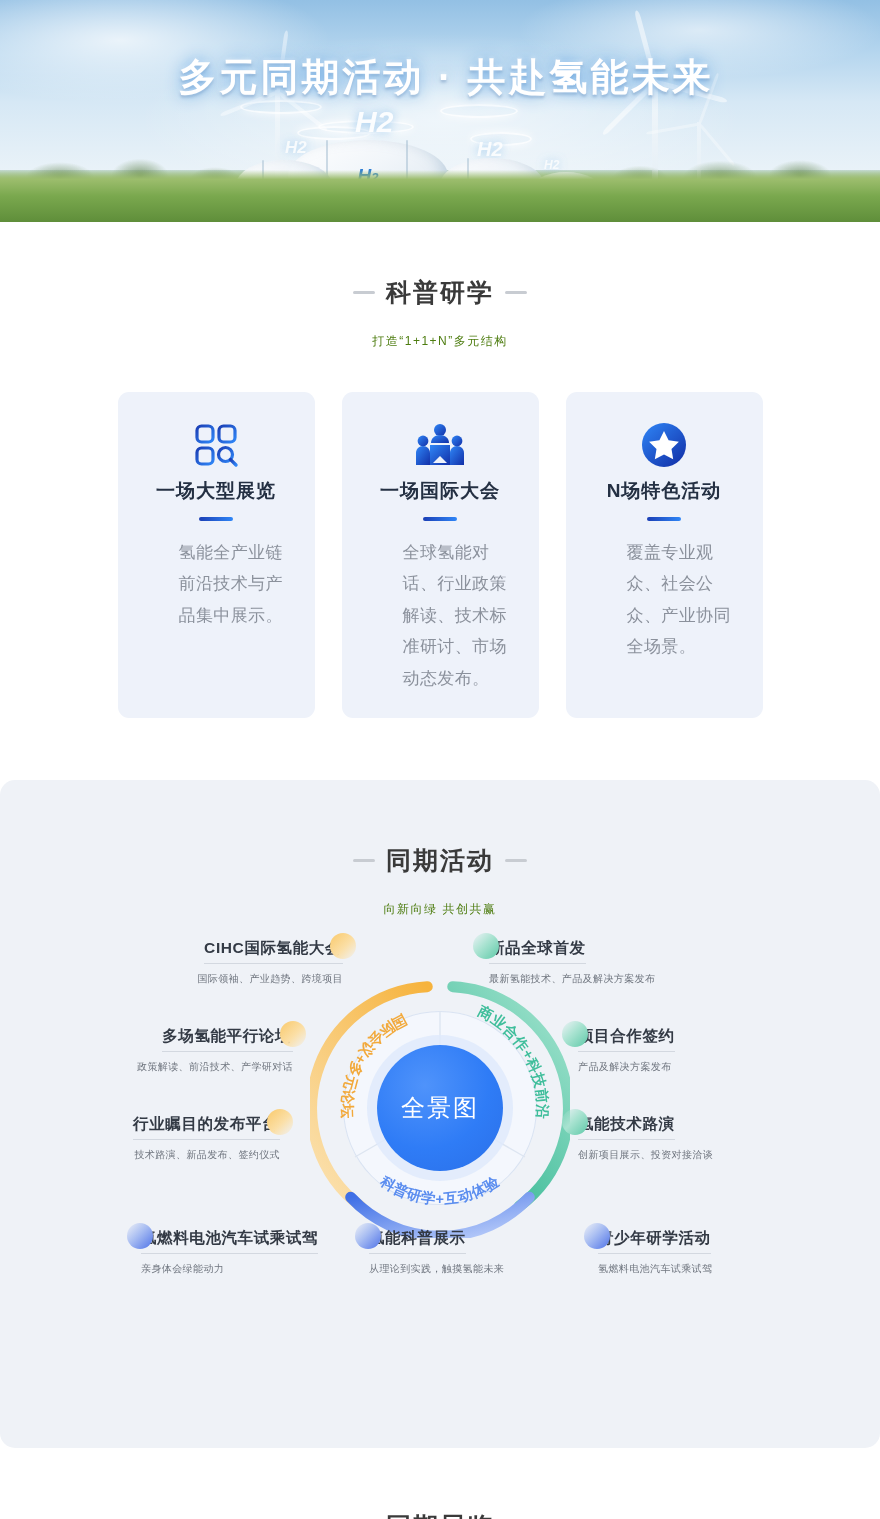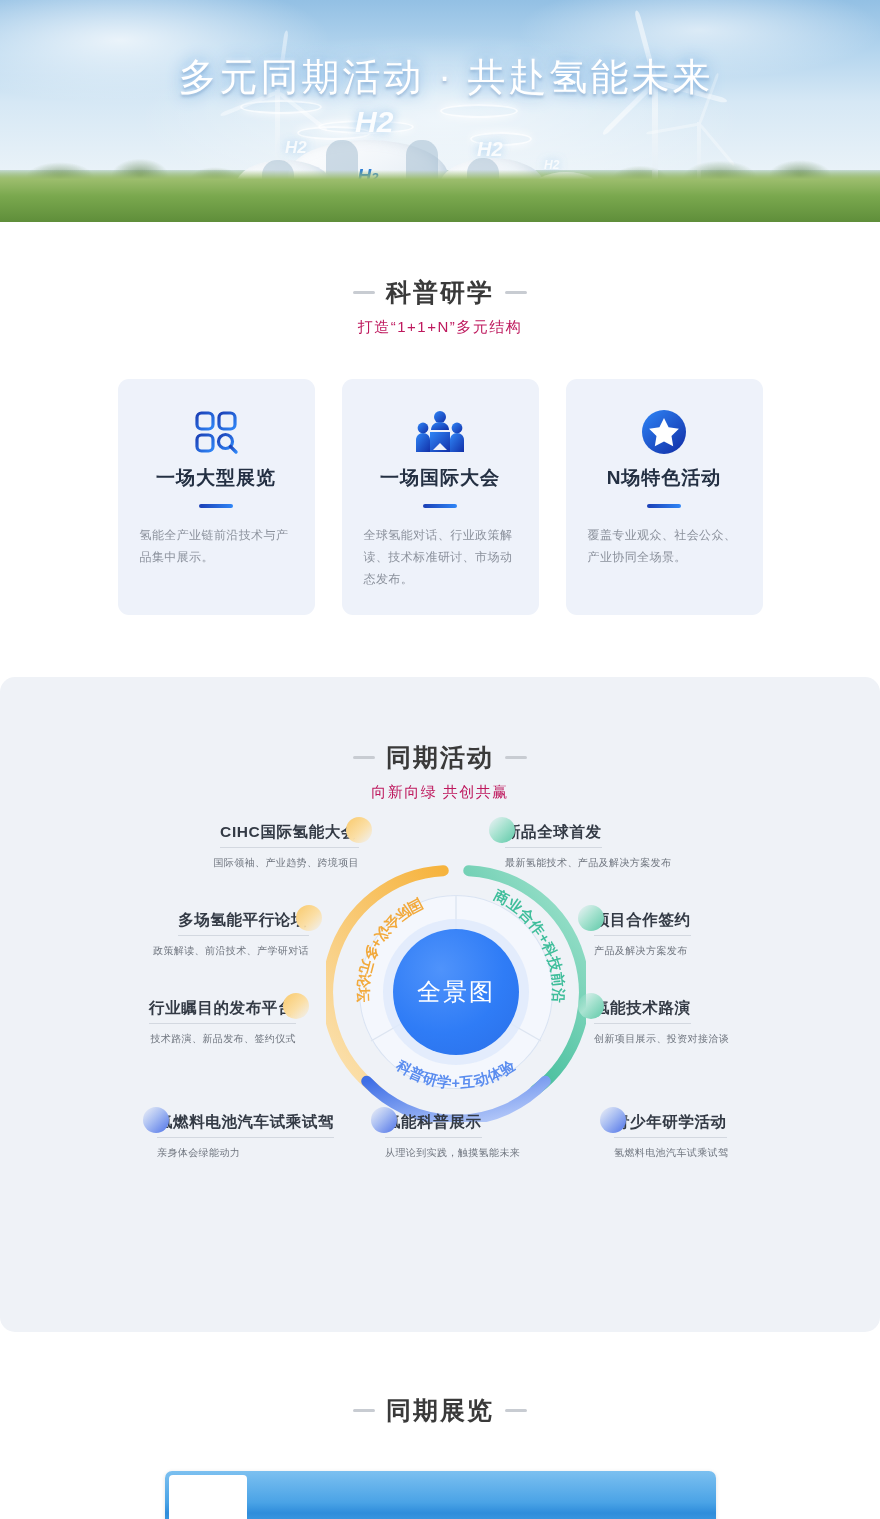--- a/index.html
+++ b/index.html
@@ -46,51 +46,51 @@
   .turbine .mast { position:absolute; background:linear-gradient(180deg,#ffffff,#dce9f2); }
   .turbine .blade { position:absolute; background:rgba(255,255,255,.85); border-radius:50%/10%; transform-origin: 50% 100%; }
   
   .tank { position:absolute; border-radius:50%; background:linear-gradient(150deg,#ffffff 0%, #f2f6fa 45%, #dbe6ef 100%); box-shadow: inset -6px -4px 14px rgba(130,160,190,.35); }
   .tank .band { position:absolute; top:0; bottom:0; width:2px; background:rgba(160,185,205,.5); }
   .tank .lbl { position:absolute; left:0; right:0; top:50%; transform:translateY(-50%); text-align:center; color:#2f7fd4; font-weight:bold; font-style:italic; }
   .halo { position:absolute; border:2px solid rgba(255,255,255,.75); border-radius:50%; height:14px; box-shadow:0 0 10px rgba(255,255,255,.8); }
   .h2float { position:absolute; color:rgba(255,255,255,.92); font-weight:bold; font-style:italic; text-shadow:0 0 10px rgba(120,180,230,.8); }
   .hero-title {
     position:absolute; left:0; right:0; top:52px; text-align:center;
-    font-size:38px; font-weight:normal; letter-spacing:3px; color:#ffffff;
+    font-size:38px; font-weight:bold; letter-spacing:3px; color:#ffffff;
     text-shadow: 0 0 16px rgba(90,160,225,.95), 0 0 4px rgba(255,255,255,.95), 0 2px 3px rgba(40,90,150,.5);
     z-index:6;
     padding-left:12px;
   }
 
   
   .sec-head { text-align:center; }
   .sec-title {
     font-size:25px; font-weight:bold; color:#3a3a3a; letter-spacing:2px;
     display:inline-flex; align-items:center; gap:11px;
   }
   .sec-title::before, .sec-title::after {
     content:""; width:22px; height:3px; background:#c8ccd2; border-radius:2px; display:inline-block;
   }
-  .sec-sub { margin-top:9px; font-size:15px; color:#be185d; letter-spacing:1.5px; }
+  .sec-sub { margin-top:24px; font-size:12px; color:#4d7c0f; letter-spacing:1.5px; }
 
   
   .highlights { padding:54px 0 62px; background:#fff; }
   .cards { display:flex; justify-content:center; gap:27px; margin-top:42px; }
   .card {
     width:197px; min-height:219px; background:#eef2fa; border-radius:11px;
     padding:27px 22px 24px; text-align:center;
   }
   .card-icon { height:52px; display:flex; align-items:center; justify-content:center; }
   .card-title { margin-top:7px; font-size:19px; font-weight:bold; color:#243043; letter-spacing:1px; }
   .card-rule { width:34px; height:4px; border-radius:2px; background:linear-gradient(90deg,#1b3fb5,#2f86f7); margin:13px auto 16px; }
-  .card-desc { font-size:12px; line-height:1.85; color:#8b919c; text-align:left; letter-spacing:.4px; }
-
-  
-  .band { background:#eff2f7; padding:64px 16px 58px;border-radius:15px; }
+  .card-desc { font-size:17px; line-height:1.85; color:#8b919c; text-align:left; letter-spacing:.4px;margin-left:39px; }
+
+  
+  .band { background:#eff2f7; padding:64px 0 58px;border-radius:15px; }
   .diagram-wrap { position:relative; width:880px; height:430px; margin-top:42px; }
 
   .ring-outer { position:absolute; left:310px; top:18px; width:260px; height:260px; }
   .ring-outer svg { position:absolute; left:0; top:0; }
   .ring-mid {
     position:absolute; left:343px; top:51px; width:194px; height:194px; border-radius:50%;
     background:#f4f7fd; box-shadow: inset 0 0 0 1px rgba(200,214,235,.6);
   }
   .ring-mid-sep { position:absolute; left:343px; top:51px; width:194px; height:194px; }
   .core {

